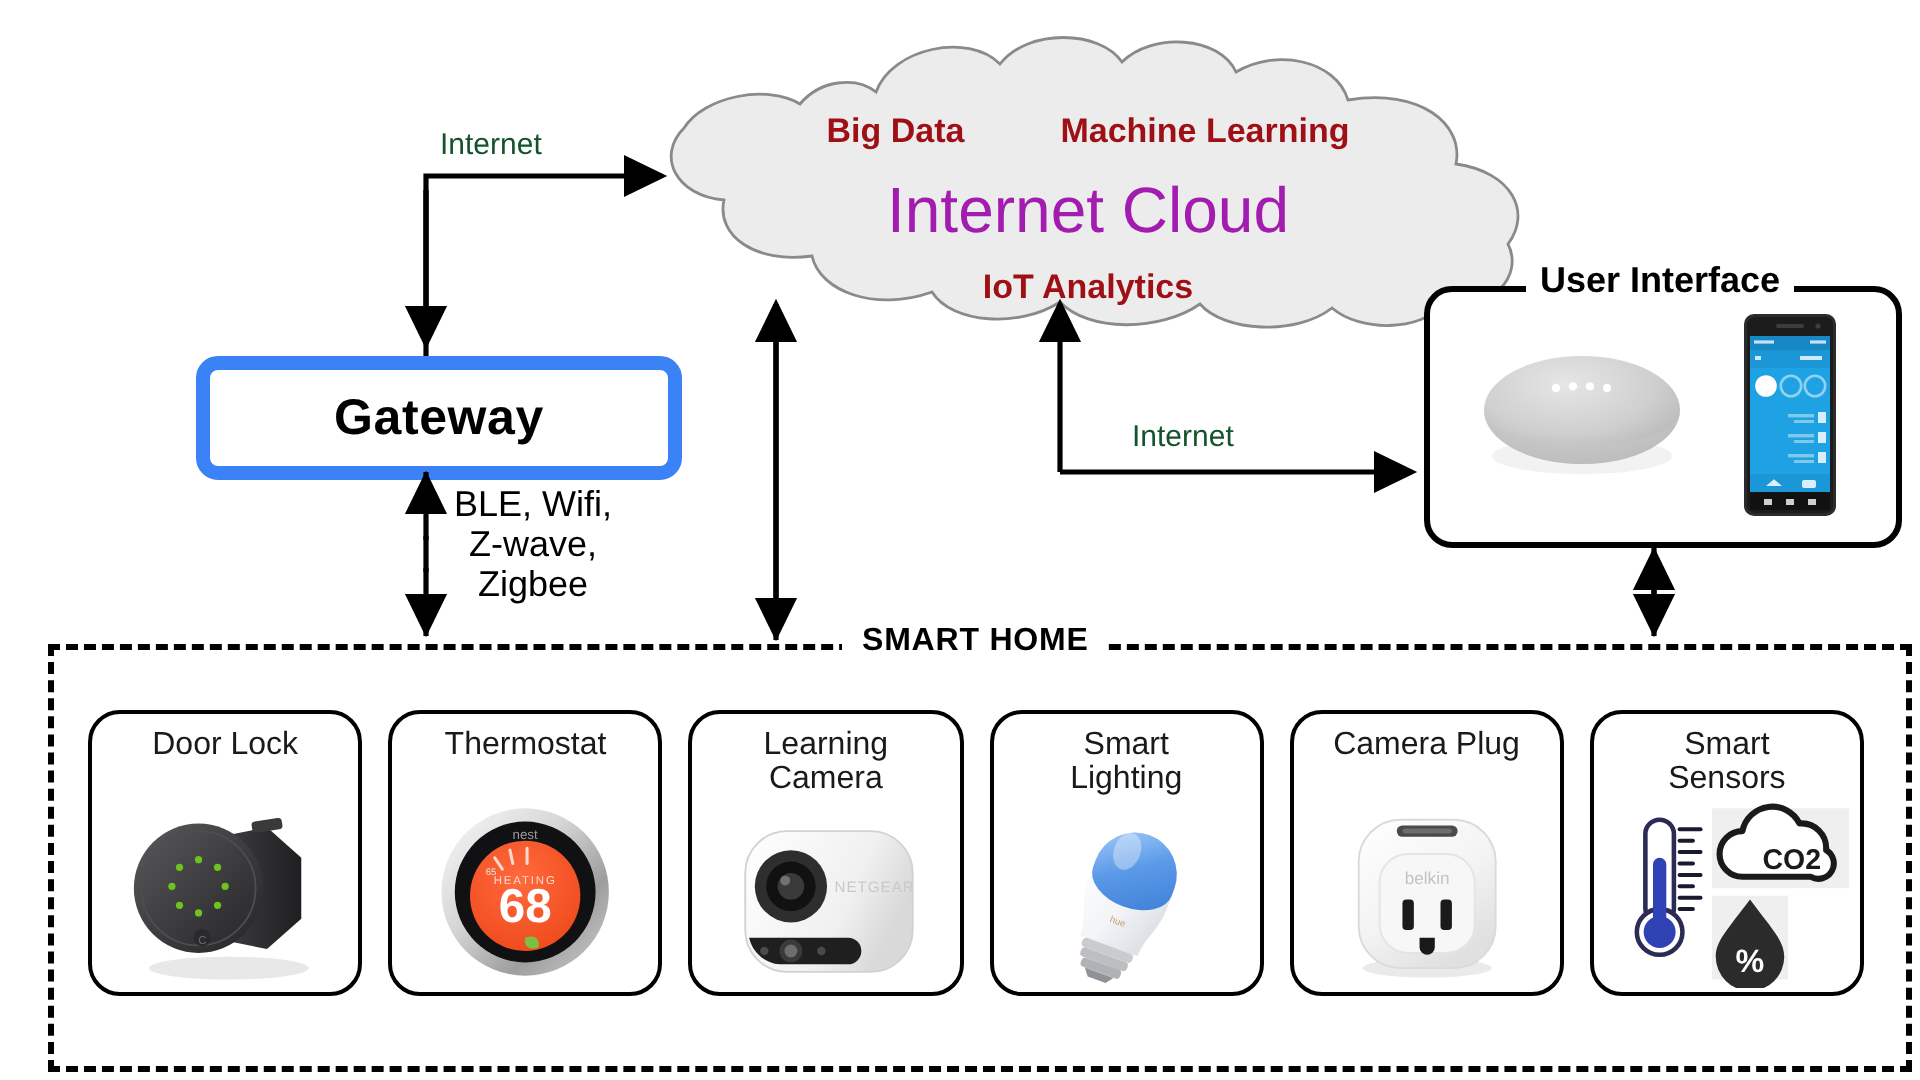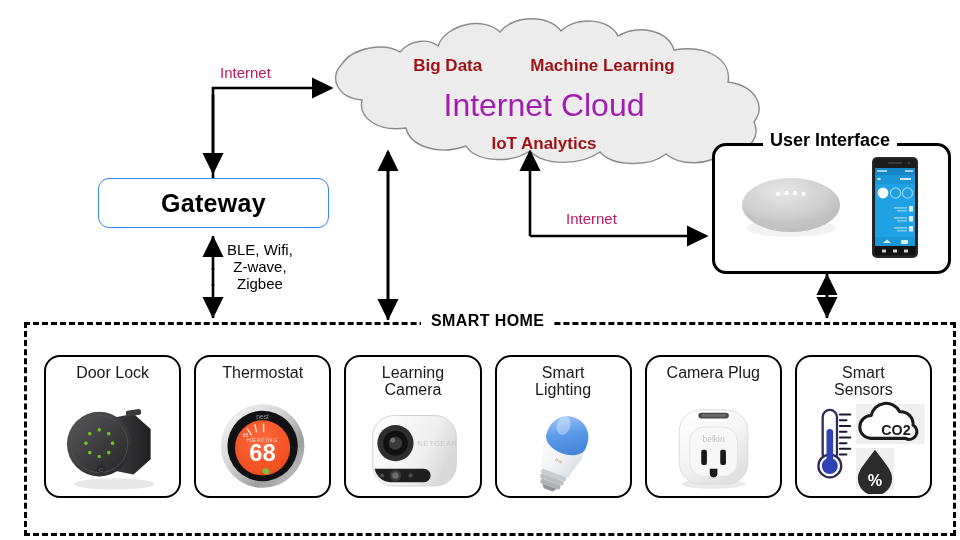--- a/index.html
+++ b/index.html
@@ -12,21 +12,21 @@
   #cloud{left:318px;top:18px;width:452px;height:150px;}
   #cloud svg{display:block;width:100%;height:100%;}
   .cloud-txt{position:absolute;width:100%;text-align:center;white-space:nowrap;}
   #cloud-top-row{top:38px;left:0;display:flex;justify-content:center;gap:48px;}
   .kw{color:#9e1015;font-weight:bold;font-size:17px;}
   #cloud-title{top:69px;font-size:32px;color:#a21caf;}
   #cloud-bottom-row{top:116px;}
 
   
   #gateway{left:98px;top:178px;width:229px;height:48px;
-    border:1px solid #3b82f6;border-radius:11px;background:#fff;
+    border:7px solid #3b82f6;border-radius:11px;background:#fff;
     display:flex;align-items:center;justify-content:center;}
   #gateway span{font-size:25px;font-weight:bold;letter-spacing:.3px;}
 
   
   #ui-box{left:712px;top:143px;width:233px;height:125px;
     border:3px solid #000;border-radius:14px;background:#fff;}
   #ui-label{left:763px;top:130px;background:#fff;padding:0 7px;
     font-size:18px;font-weight:bold;}
   #speaker{left:739px;top:174px;width:105px;height:66px;}
   #phone{left:872px;top:157px;width:46px;height:101px;}
@@ -41,25 +41,25 @@
   #devices{left:44px;top:355px;width:888px;height:143px;
     display:flex;gap:13px;}
   .card{flex:1;border:2.5px solid #000;border-radius:16px;background:#fff;
     position:relative;overflow:hidden;}
   .card-label{position:absolute;top:7px;left:0;width:100%;text-align:center;
     font-size:16px;line-height:1.08;color:#1a1a1a;}
   .card-art{position:absolute;left:0;bottom:2px;width:100%;height:96px;}
   .card-art svg{display:block;width:100%;height:100%;}
 
   
-  .conn-label{font-size:15px;color:#be185d;white-space:nowrap;}
+  .conn-label{font-size:15px;color:#14532d;white-space:nowrap;}
   #lbl-internet-1{left:220px;top:64px;}
   #lbl-internet-2{left:566px;top:210px;}
   #lbl-protocols{left:227px;top:242px;line-height:1.12;text-align:center;
-    font-size:15px;}
+    font-size:18px;}
 
   
   #arrows{left:0;top:0;width:960px;height:540px;pointer-events:none;}
 </style>
 </head>
 <body>
 
 <div class="stage">
 
   <div class="abs" id="cloud">

